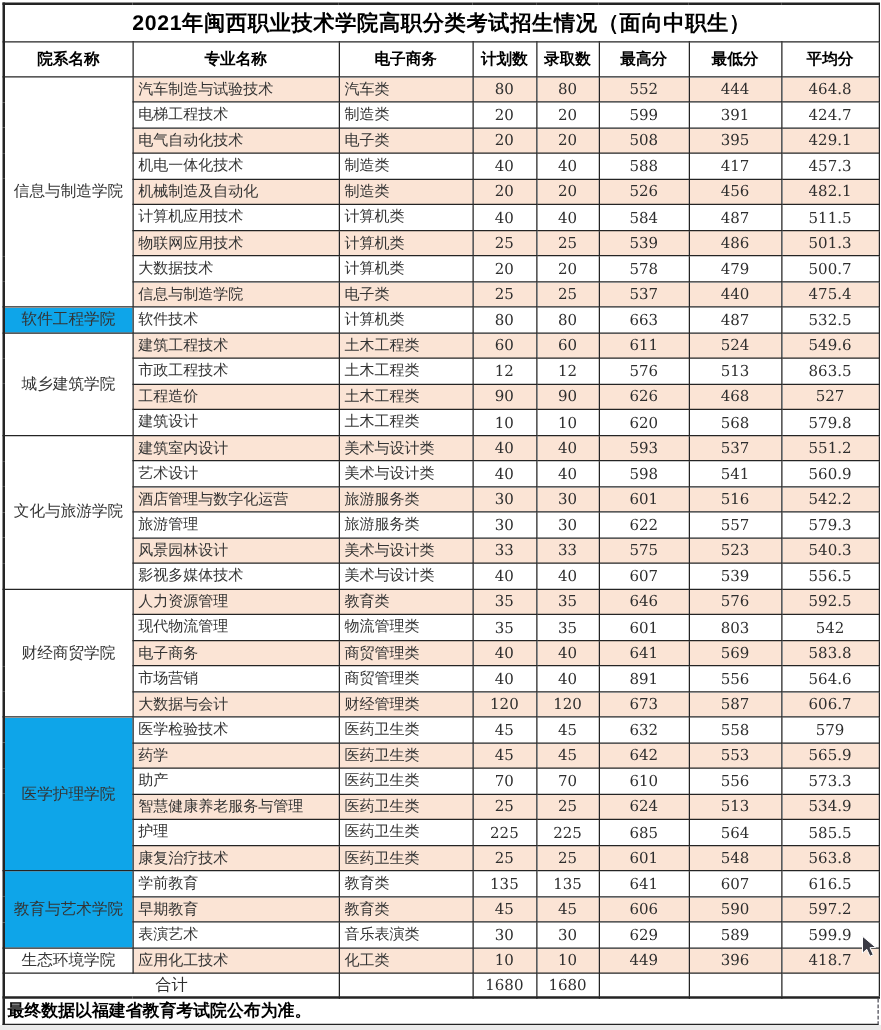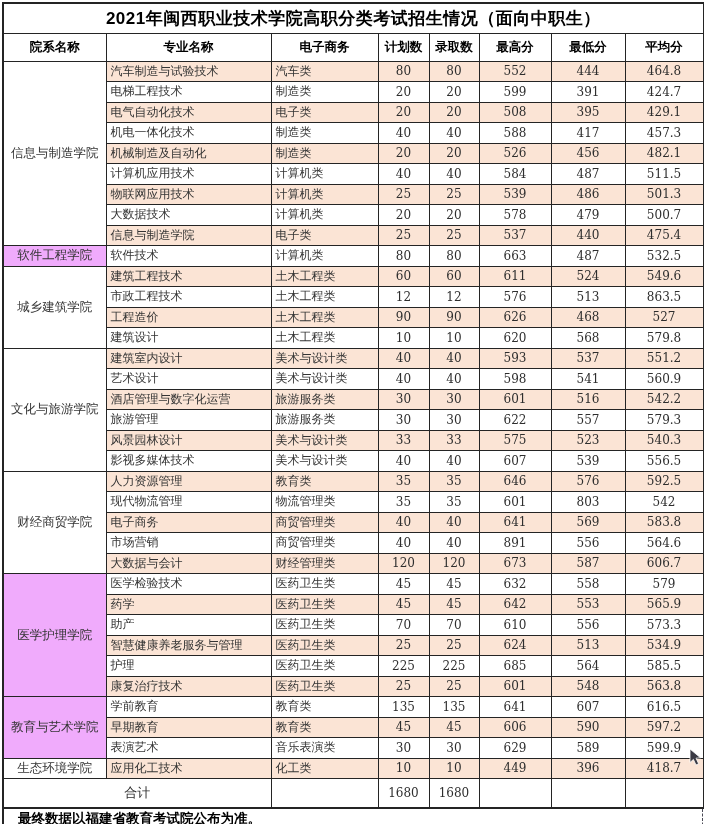--- a/index.html
+++ b/index.html
@@ -35,40 +35,40 @@
   tr.r-head { height: 28px; }
   tr.r-head th {
     font-size: 12.5px;
     font-weight: 700;
     color: #000;
     text-align: center;
     margin-left: 40px;
   }
   tbody tr { height: 20.5px; }
   tbody td { font-size: 12px; color: #343434; vertical-align: middle; }
-  td.college { text-align: center; background: #f0abfc; font-size: 12.5px; }
+  td.college { text-align: center; background: #0ea5e9; font-size: 12.5px; }
   td.major, td.category { text-align: left; padding-left: 4px; }
   td.num {
     text-align: center;
     font-family: "DejaVu Serif", serif;
     font-size: 12px;
     color: #2e2e2e;
   }
   tr.alt td { background: #fbe4d5; }
   tr.alt td.college { background: #ffffff; margin-top: 48px; }
-  tr.total-row { height: 29px; }
+  tr.total-row { height: 19px; }
   td.total-label { text-align: center; font-size: 13px; color: #2e2e2e; }
   .footnote {
     width: 701px;
     height: 21px;
     line-height: 20px;
     border-left: 2px solid #242424;
     border-bottom: 1px solid #242424;
     border-right: 1px dashed #4a4a55;
-    padding-left: 14px;
+    padding-left: 2px;
     font-size: 13.5px;
     font-weight: 700;
   }
   .bottom-strip {
     width: 705px;
     height: 6px;
     margin-left: -2px;
     background: #ebebeb;
   }
   .cursor {

